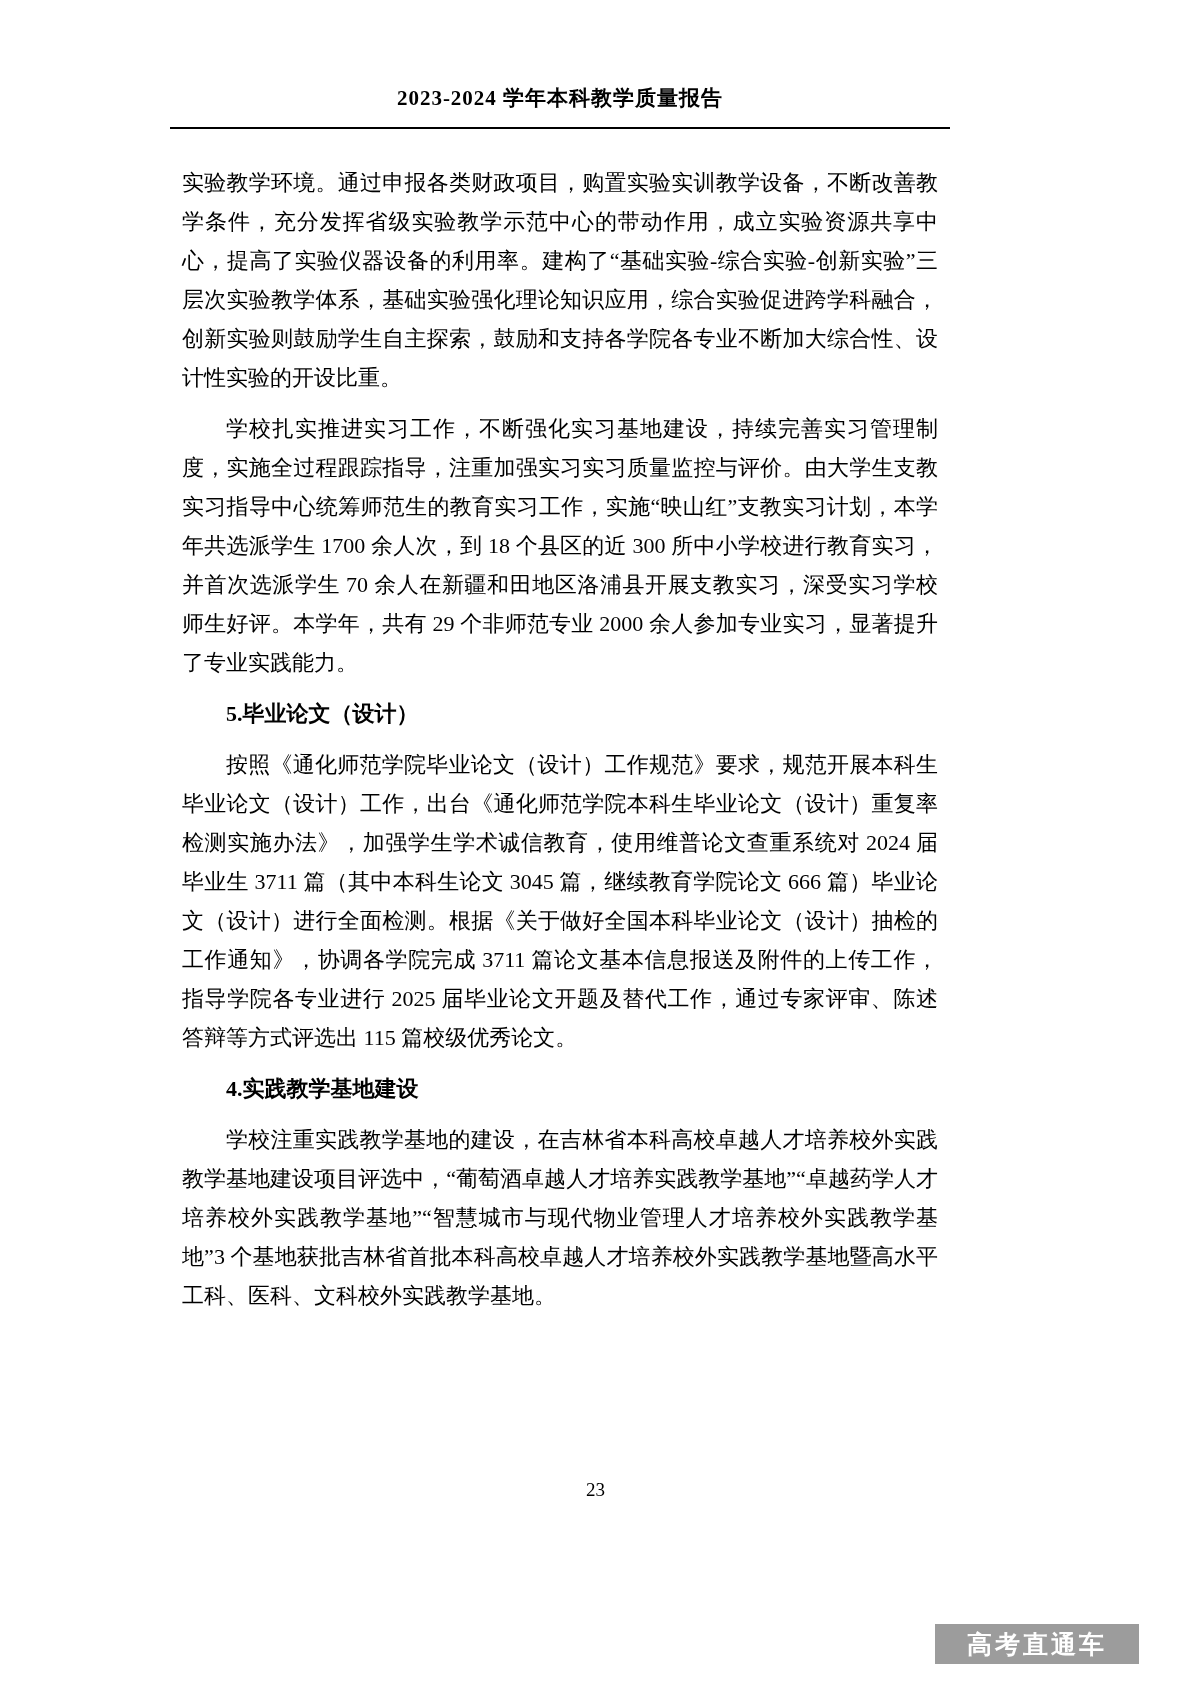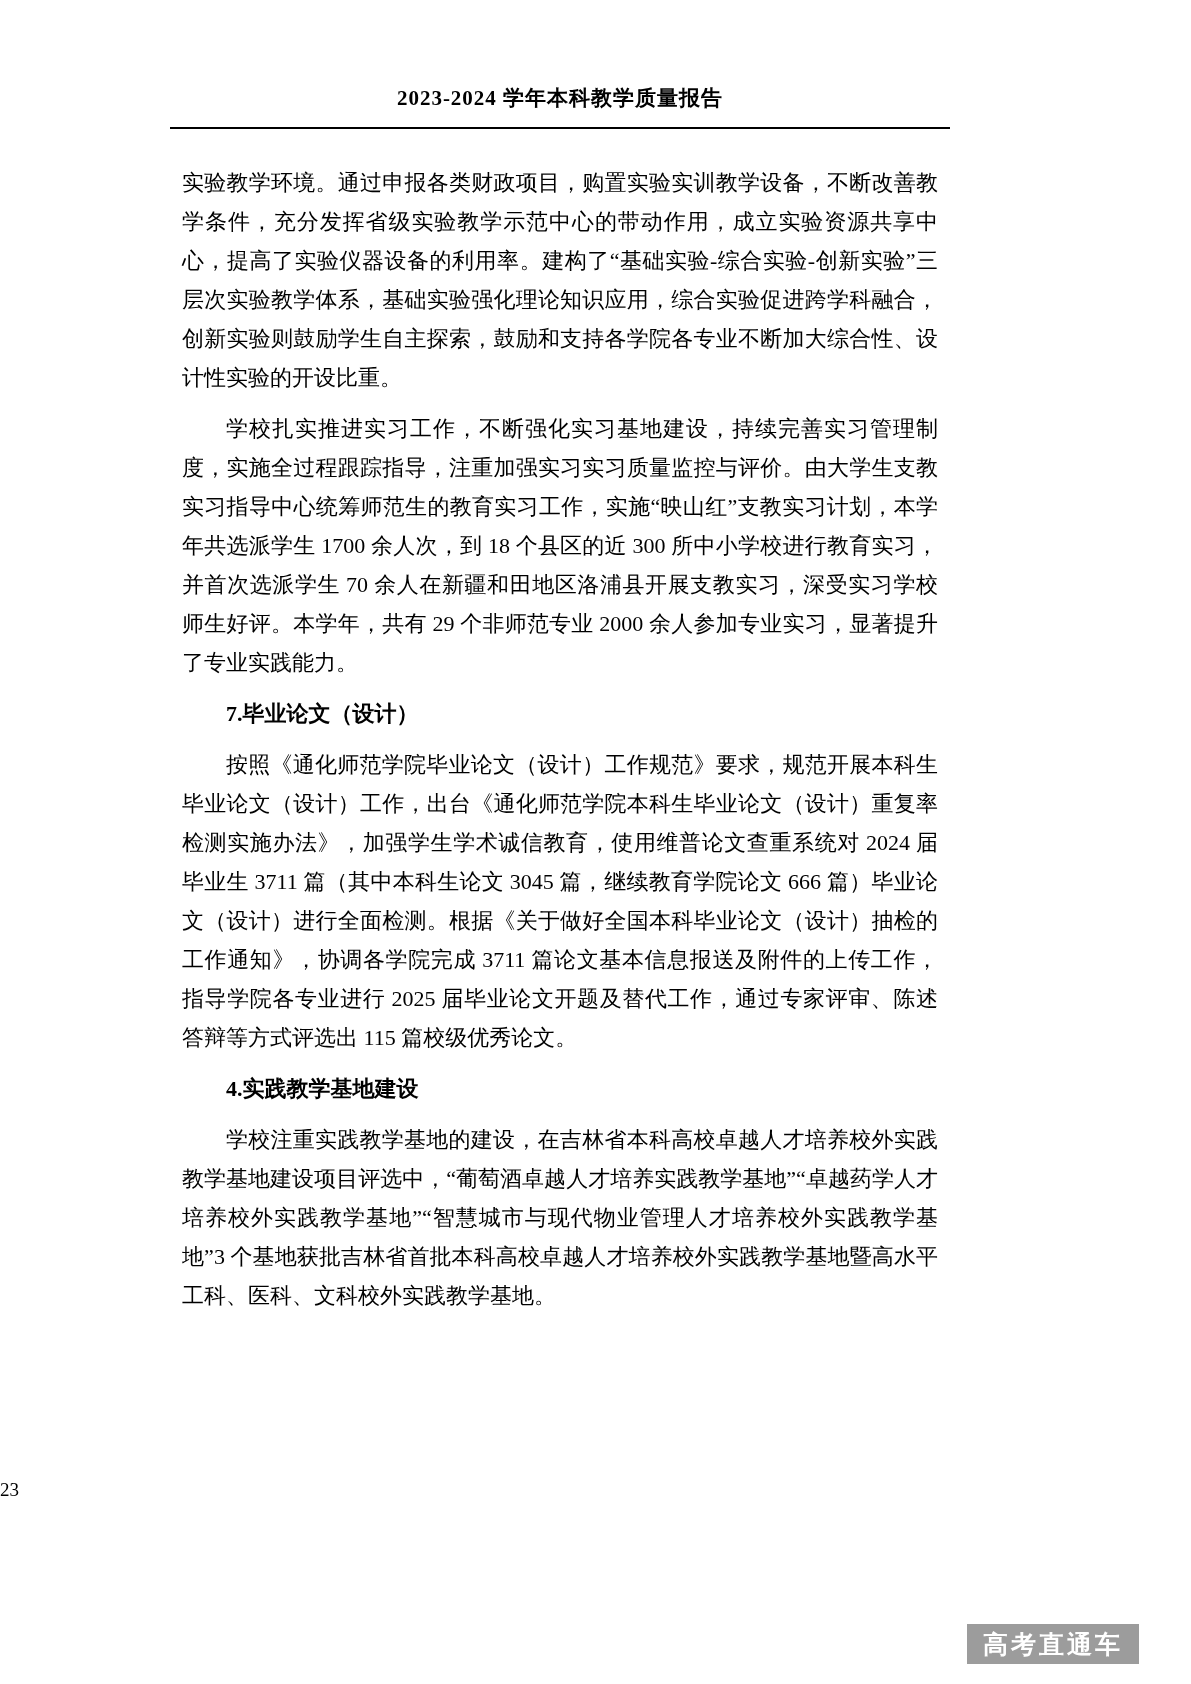--- a/index.html
+++ b/index.html
@@ -57,29 +57,29 @@
   }
   .para.heading {
     font-weight: bold;
     text-indent: 2em;
   }
   .page-number {
     position: absolute;
     top: 1478px;
     left: 0;
     width: 100%;
-    text-align: left;
+    text-align: center;
     font-size: 19px;
     line-height: 24px;
   }
   .watermark {
     position: absolute;
     right: 52px;
     bottom: 20px;
-    padding: 5px 16px;
+    padding: 5px 32px;
     font-family: "Liberation Sans", "DejaVu Sans", sans-serif;
     font-size: 25px;
     font-weight: bold;
     letter-spacing: 3px;
     line-height: 30px;
     white-space: nowrap;
   }
 </style>
 </head>
 <body>
@@ -87,21 +87,21 @@
 <div class="page" style="background: rgb(255, 255, 255); color: rgb(0, 0, 0);">
 
   <div class="doc-header">
     <div class="title">2023-2024 学年本科教学质量报告</div>
     <div class="rule"></div>
   </div>
 
   <div class="content">
       <p class="para continuation">实验教学环境。通过申报各类财政项目，购置实验实训教学设备，不断改善教学条件，充分发挥省级实验教学示范中心的带动作用，成立实验资源共享中心，提高了实验仪器设备的利用率。建构了“基础实验-综合实验-创新实验”三层次实验教学体系，基础实验强化理论知识应用，综合实验促进跨学科融合，创新实验则鼓励学生自主探索，鼓励和支持各学院各专业不断加大综合性、设计性实验的开设比重。</p>
       <p class="para indent">学校扎实推进实习工作，不断强化实习基地建设，持续完善实习管理制度，实施全过程跟踪指导，注重加强实习实习质量监控与评价。由大学生支教实习指导中心统筹师范生的教育实习工作，实施“映山红”支教实习计划，本学年共选派学生 1700 余人次，到 18 个县区的近 300 所中小学校进行教育实习，并首次选派学生 70 余人在新疆和田地区洛浦县开展支教实习，深受实习学校师生好评。本学年，共有 29 个非师范专业 2000 余人参加专业实习，显著提升了专业实践能力。</p>
-      <p class="para heading">7.毕业论文（设计）</p>
+      <p class="para heading">5.毕业论文（设计）</p>
       <p class="para indent">按照《通化师范学院毕业论文（设计）工作规范》要求，规范开展本科生毕业论文（设计）工作，出台《通化师范学院本科生毕业论文（设计）重复率检测实施办法》，加强学生学术诚信教育，使用维普论文查重系统对 2024 届毕业生 3711 篇（其中本科生论文 3045 篇，继续教育学院论文 666 篇）毕业论文（设计）进行全面检测。根据《关于做好全国本科毕业论文（设计）抽检的工作通知》，协调各学院完成 3711 篇论文基本信息报送及附件的上传工作，指导学院各专业进行 2025 届毕业论文开题及替代工作，通过专家评审、陈述答辩等方式评选出 115 篇校级优秀论文。</p>
       <p class="para heading">4.实践教学基地建设</p>
       <p class="para indent">学校注重实践教学基地的建设，在吉林省本科高校卓越人才培养校外实践教学基地建设项目评选中，“葡萄酒卓越人才培养实践教学基地”“卓越药学人才培养校外实践教学基地”“智慧城市与现代物业管理人才培养校外实践教学基地”3 个基地获批吉林省首批本科高校卓越人才培养校外实践教学基地暨高水平工科、医科、文科校外实践教学基地。</p>
     </div>
 
   <div class="page-number">23</div>
 
   <div class="watermark" style="background: rgb(156, 156, 156); color: rgb(255, 255, 255);">高考直通车</div>
 
 </div>

